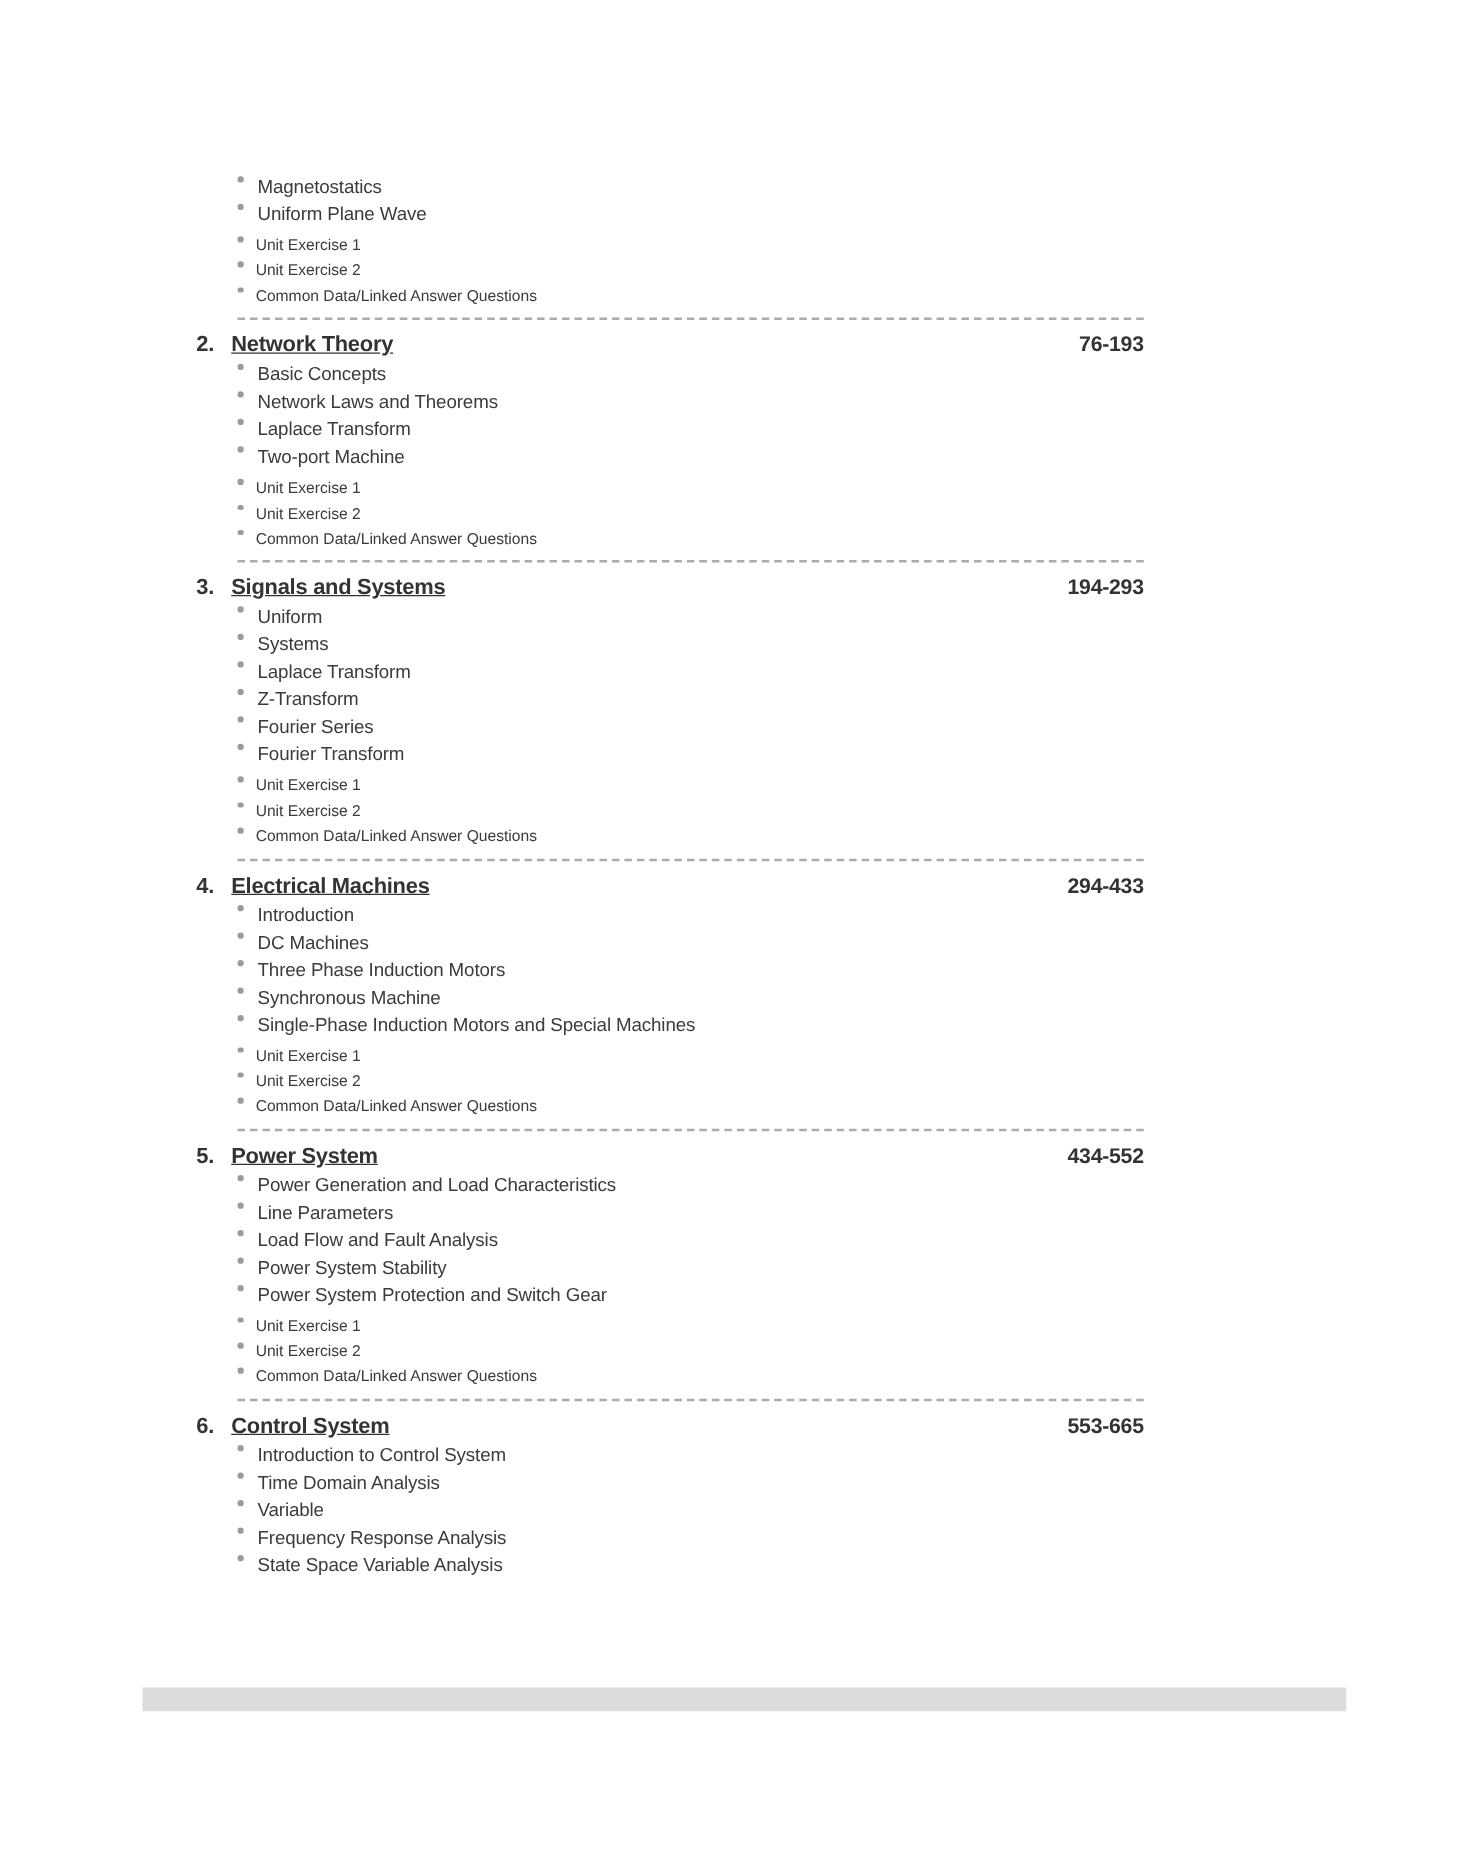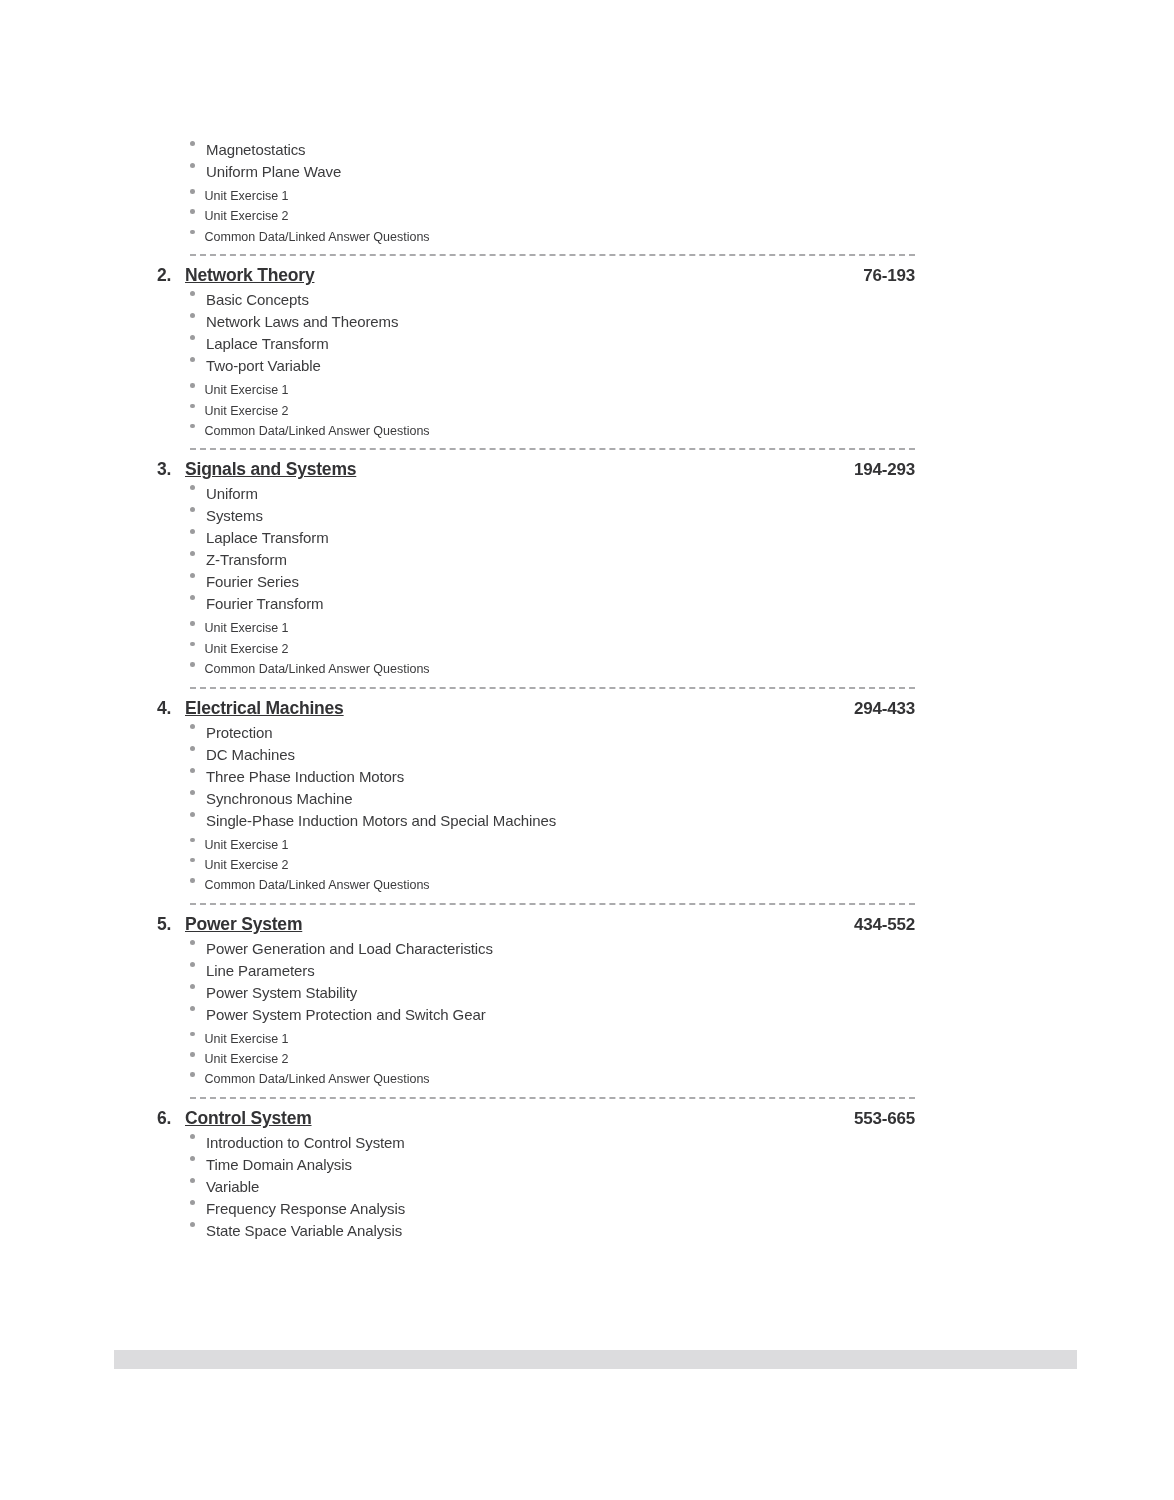--- a/index.html
+++ b/index.html
@@ -143,21 +143,21 @@
         <div class="topic-row">
           <span class="bullet"></span>
           <span class="topic-label">Network Laws and Theorems</span>
         </div>
         <div class="topic-row">
           <span class="bullet"></span>
           <span class="topic-label">Laplace Transform</span>
         </div>
         <div class="topic-row">
           <span class="bullet"></span>
-          <span class="topic-label">Two-port Variable</span>
+          <span class="topic-label">Two-port Machine</span>
         </div>
       </div>
       <div class="exercise-group">
         <div class="exercise-row">
           <span class="bullet"></span>
           <span class="exercise-label">Unit Exercise 1</span>
         </div>
         <div class="exercise-row">
           <span class="bullet"></span>
           <span class="exercise-label">Unit Exercise 2</span>
@@ -217,21 +217,21 @@
       <div class="spacer-after-exercises"></div>
       <div class="divider"></div>
       <div class="section-heading">
         <span class="sec-num">4.</span>
         <span class="sec-title">Electrical Machines</span>
         <span class="sec-pages">294-433</span>
       </div>
       <div class="topics-group">
         <div class="topic-row">
           <span class="bullet"></span>
-          <span class="topic-label">Protection</span>
+          <span class="topic-label">Introduction</span>
         </div>
         <div class="topic-row">
           <span class="bullet"></span>
           <span class="topic-label">DC Machines</span>
         </div>
         <div class="topic-row">
           <span class="bullet"></span>
           <span class="topic-label">Three Phase Induction Motors</span>
         </div>
         <div class="topic-row">
@@ -265,20 +265,24 @@
         <span class="sec-pages">434-552</span>
       </div>
       <div class="topics-group">
         <div class="topic-row">
           <span class="bullet"></span>
           <span class="topic-label">Power Generation and Load Characteristics</span>
         </div>
         <div class="topic-row">
           <span class="bullet"></span>
           <span class="topic-label">Line Parameters</span>
+        </div>
+        <div class="topic-row">
+          <span class="bullet"></span>
+          <span class="topic-label">Load Flow and Fault Analysis</span>
         </div>
         <div class="topic-row">
           <span class="bullet"></span>
           <span class="topic-label">Power System Stability</span>
         </div>
         <div class="topic-row">
           <span class="bullet"></span>
           <span class="topic-label">Power System Protection and Switch Gear</span>
         </div>
       </div>

